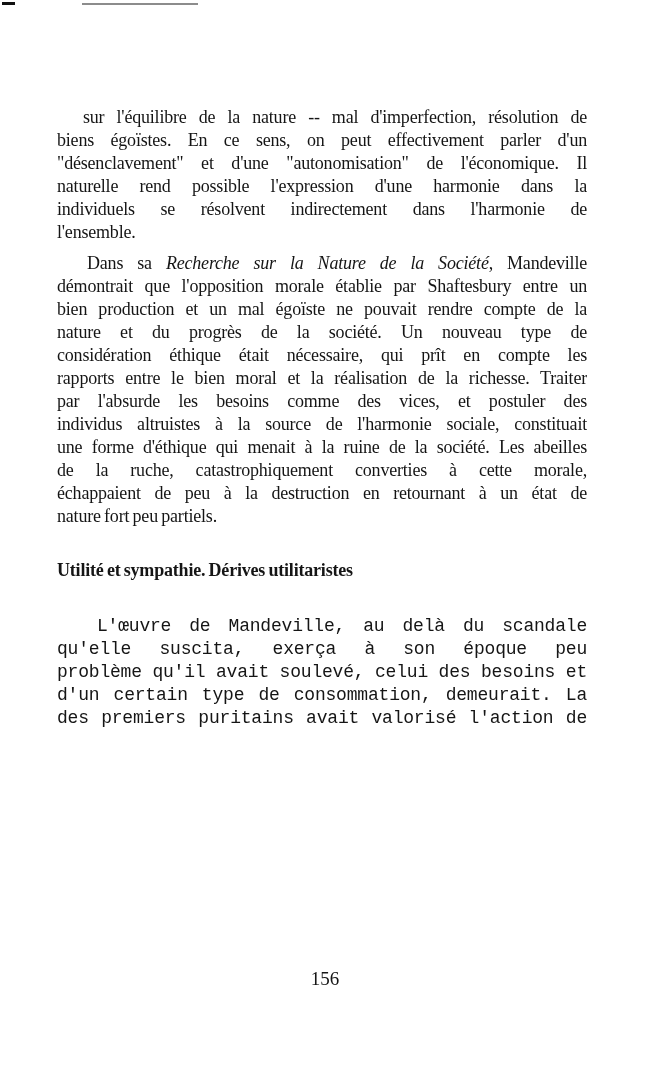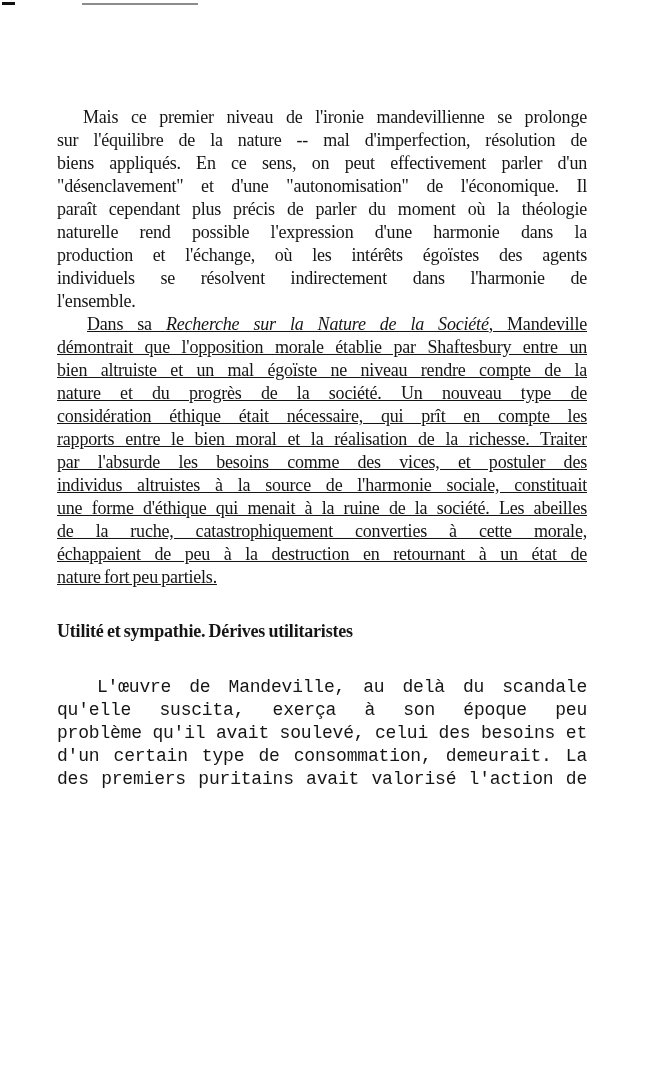--- a/index.html
+++ b/index.html
@@ -49,21 +49,21 @@
     line-height: 23px;
     overflow: hidden;
     text-align: justify;
     text-align-last: justify;
     white-space: normal;
   }
   .line.noj { text-align-last: left; }
   .it { font-style: italic; }
   
   .blk1 { margin-top: 10px; }
-  .blk2 { margin-top: 0; text-decoration: underline; }
+  .blk2 { margin-top: 8px; }
   .blk3 { margin-top: 31px; }
   .blk4 { margin-top: 33px; font-family: Liberation Mono, monospace; }
   
   .blk1 .line:first-child { padding-left: 26px; }
   .blk2 .line:first-child { padding-left: 30px; }
   .blk4 .line:first-child { padding-left: 40px; }
   .heading {
     font-weight: bold;
     font-size: 18px;
     line-height: 23px;
@@ -84,46 +84,44 @@
   }
 </style>
 </head>
 <body>
 
 <div class="page">
   <div class="artifact-dash"></div>
   <div class="artifact-rule"></div>
   <main class="text-block" id="text-block">
       <div class="para blk1">
-        <div class="line">Mais ce premier niveau de l'ironie mandevillienne se prolonge</div>
         <div class="line">sur l'équilibre de la nature -- mal d'imperfection, résolution de</div>
-        <div class="line">biens appliqués. En ce sens, on peut effectivement parler d'un</div>
+        <div class="line">biens égoïstes. En ce sens, on peut effectivement parler d'un</div>
         <div class="line">"désenclavement" et d'une "autonomisation" de l'économique. Il</div>
-        <div class="line">paraît cependant plus précis de parler du moment où la théologie</div>
         <div class="line">naturelle rend possible l'expression d'une harmonie dans la</div>
-        <div class="line">production et l'échange, où les intérêts égoïstes des agents</div>
         <div class="line">individuels se résolvent indirectement dans l'harmonie de</div>
         <div class="line noj">l'ensemble.</div>
       </div>
       <div class="para blk2">
         <div class="line"><span>Dans sa </span><span class="it">Recherche sur la Nature de la Société</span><span>, Mandeville</span></div>
         <div class="line">démontrait que l'opposition morale établie par Shaftesbury entre un</div>
-        <div class="line">bien altruiste et un mal égoïste ne niveau rendre compte de la</div>
+        <div class="line">bien production et un mal égoïste ne pouvait rendre compte de la</div>
         <div class="line">nature et du progrès de la société. Un nouveau type de</div>
         <div class="line">considération éthique était nécessaire, qui prît en compte les</div>
         <div class="line">rapports entre le bien moral et la réalisation de la richesse. Traiter</div>
         <div class="line">par l'absurde les besoins comme des vices, et postuler des</div>
         <div class="line">individus altruistes à la source de l'harmonie sociale, constituait</div>
         <div class="line">une forme d'éthique qui menait à la ruine de la société. Les abeilles</div>
         <div class="line">de la ruche, catastrophiquement converties à cette morale,</div>
         <div class="line">échappaient de peu à la destruction en retournant à un état de</div>
         <div class="line noj">nature fort peu partiels.</div>
       </div>
       <div class="heading blk3">Utilité et sympathie. Dérives utilitaristes</div>
       <div class="para blk4">
         <div class="line">L'œuvre de Mandeville, au delà du scandale momentané</div>
         <div class="line">qu'elle suscita, exerça à son époque peu d'influence. Mais le</div>
         <div class="line">problème qu'il avait soulevé, celui des besoins et de la légitimité</div>
         <div class="line">d'un certain type de consommation, demeurait. La morale ascétique</div>
         <div class="line">des premiers puritains avait valorisé l'action de l'homme sur la</div>
       </div>
     </main>
+  <div class="page-number">156</div>
 </div>
 
 </body></html>

